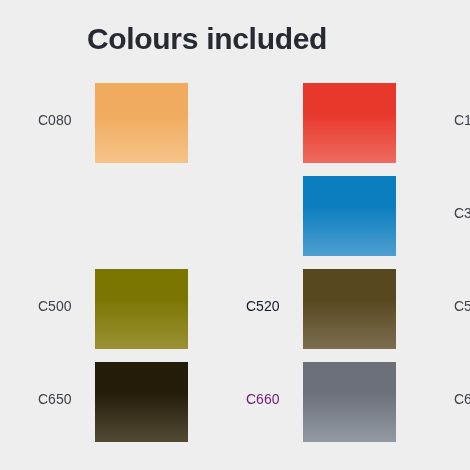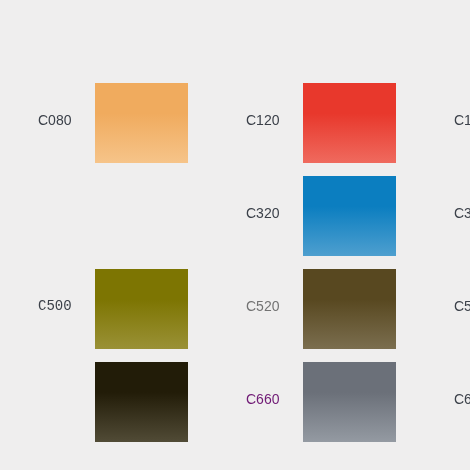--- a/index.html
+++ b/index.html
@@ -81,59 +81,59 @@
     width: 93px;
     height: 80px;
     background: #ccc;
   }
 </style>
 </head>
 <body style="background: rgb(239, 238, 238);">
 
 <div class="page" style="background: rgb(239, 238, 238);">
 
+  <div class="page-title" style="color: rgb(38, 43, 51);">Colours included</div>
 
   <div class="swatch-grid">
       <div class="swatch-row">
         <div class="swatch-cell col-0">
           <div class="swatch-label" style="color: rgb(59, 64, 73);">C080</div>
           <div class="swatch-chip" style="background: linear-gradient(rgb(240, 171, 94) 0%, rgb(240, 171, 94) 38%, rgb(246, 196, 137) 100%);"></div>
         </div>
         <div class="swatch-cell col-1">
-          <div class="swatch-label" style="color: rgb(59, 64, 73);">C120</div>
           <div class="swatch-chip" style="background: linear-gradient(rgb(232, 56, 44) 0%, rgb(232, 56, 44) 38%, rgb(239, 106, 94) 100%);"></div>
         </div>
         <div class="swatch-cell col-2">
           <div class="swatch-label" style="color: rgb(59, 64, 73);">C1</div>
         </div>
       </div>
       <div class="swatch-row">
         <div class="swatch-cell col-1">
-          <div class="swatch-label" style="color: rgb(59, 64, 73);">C320</div>
           <div class="swatch-chip" style="background: linear-gradient(rgb(11, 126, 192) 0%, rgb(11, 126, 192) 38%, rgb(78, 159, 207) 100%);"></div>
         </div>
         <div class="swatch-cell col-2">
           <div class="swatch-label" style="color: rgb(59, 64, 73);">C3</div>
         </div>
       </div>
       <div class="swatch-row">
         <div class="swatch-cell col-0">
-          <div class="swatch-label" style="color: rgb(59, 64, 73); font-family: Liberation Mono, monospace;">C500</div>
+          <div class="swatch-label" style="color: rgb(59, 64, 73);">C500</div>
           <div class="swatch-chip" style="background: linear-gradient(rgb(125, 117, 2) 0%, rgb(125, 117, 2) 38%, rgb(154, 145, 54) 100%);"></div>
         </div>
         <div class="swatch-cell col-1">
-          <div class="swatch-label" style="color: #737373;">C520</div>
+          <div class="swatch-label" style="color: #0f172a;">C520</div>
           <div class="swatch-chip" style="background: linear-gradient(rgb(88, 72, 32) 0%, rgb(88, 72, 32) 38%, rgb(123, 110, 79) 100%);"></div>
         </div>
         <div class="swatch-cell col-2">
           <div class="swatch-label" style="color: rgb(59, 64, 73);">C5</div>
         </div>
       </div>
       <div class="swatch-row">
         <div class="swatch-cell col-0">
+          <div class="swatch-label" style="color: rgb(59, 64, 73);">C650</div>
           <div class="swatch-chip" style="background: linear-gradient(rgb(34, 28, 8) 0%, rgb(34, 28, 8) 38%, rgb(81, 75, 54) 100%);"></div>
         </div>
         <div class="swatch-cell col-1">
           <div class="swatch-label" style="color: #701a75;">C660</div>
           <div class="swatch-chip" style="background: linear-gradient(rgb(107, 112, 121) 0%, rgb(107, 112, 121) 38%, rgb(148, 154, 162) 100%);"></div>
         </div>
         <div class="swatch-cell col-2">
           <div class="swatch-label" style="color: rgb(59, 64, 73);">C6</div>
         </div>
       </div>

